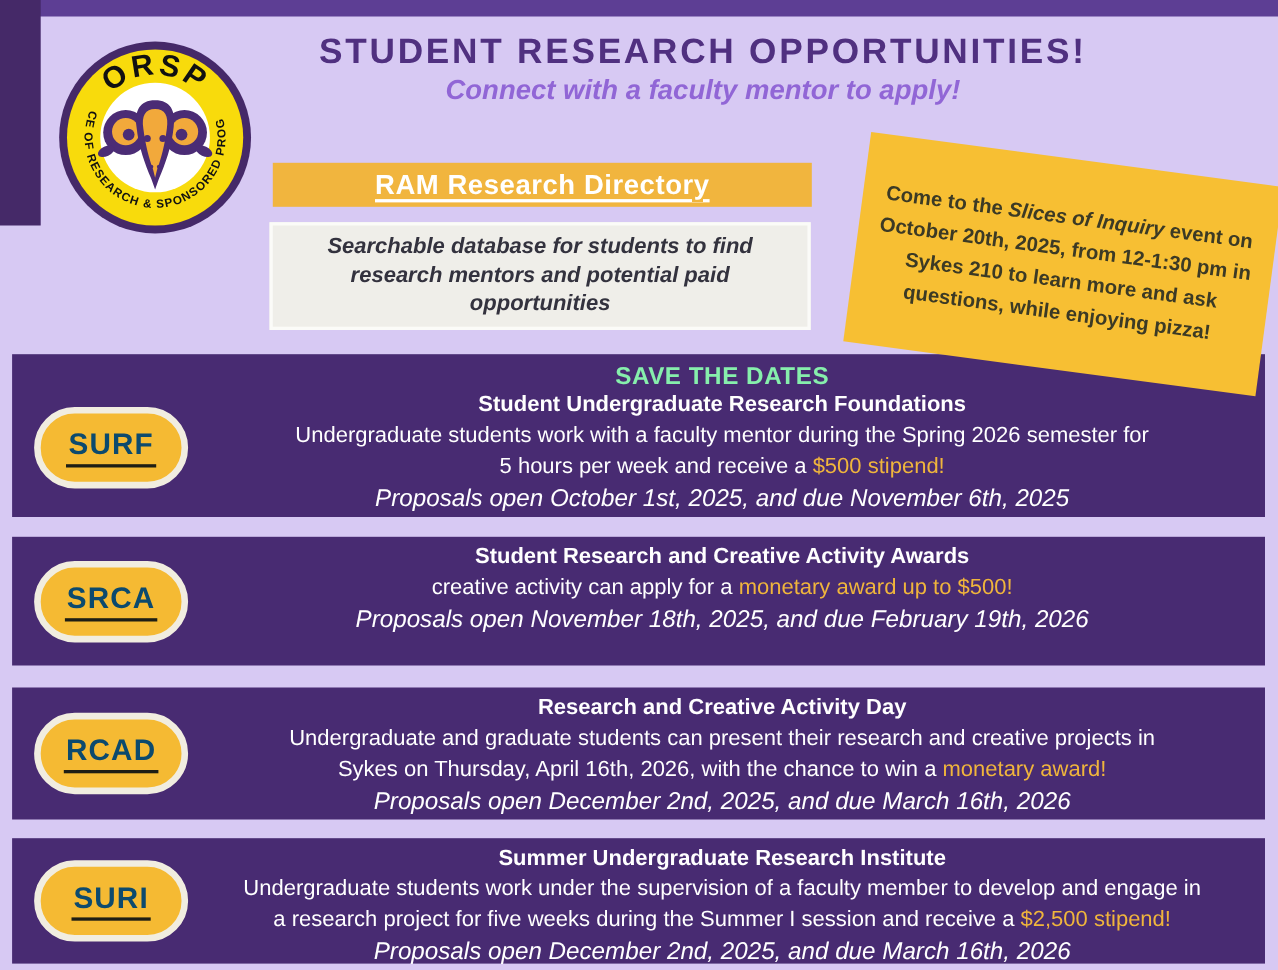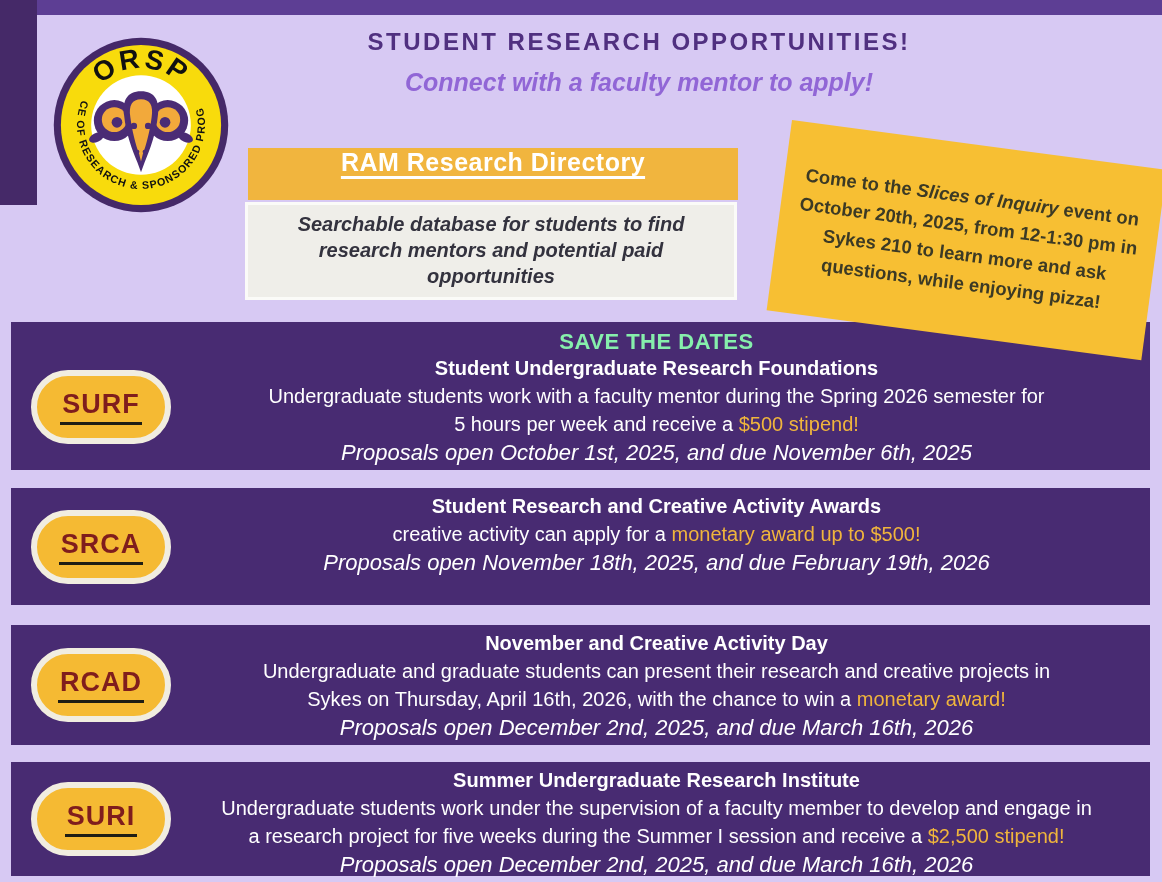--- a/index.html
+++ b/index.html
@@ -7,29 +7,29 @@
     position:relative;width:1162px;height:882px;overflow:hidden;
     background:#D7C9F3;font-family:"Liberation Sans",sans-serif;
   }
   .top-strip{position:absolute;left:0;top:0;width:100%;height:15px;background:#5D3E94;}
   .corner-bar{position:absolute;left:0;top:0;width:37px;height:205px;background:#452968;}
 
   
   .logo-wrap{position:absolute;left:52px;top:36px;width:178px;height:178px;}
   .page-title{
     position:absolute;left:230px;right:114px;top:28px;margin:0;text-align:center;
-    font-size:24px;font-weight:800;letter-spacing:2.5px;color:#503080;
+    font-size:32px;font-weight:800;letter-spacing:2.5px;color:#503080;
   }
   .page-subtitle{
     position:absolute;left:230px;right:114px;top:68px;margin:0;text-align:center;
     font-size:25px;font-style:italic;font-weight:600;color:#9166D6;
   }
   .dir-header{
-    position:absolute;left:248px;top:148px;width:490px;height:52px;background:#F1B53E;
-    display:flex;align-items:flex-start;justify-content:center;cursor:pointer;
+    position:absolute;left:248px;top:148px;width:490px;height:40px;background:#F1B53E;
+    display:flex;align-items:center;justify-content:center;cursor:pointer;
   }
   .dir-header span{
     color:#ffffff;font-size:25px;font-weight:800;letter-spacing:0.5px;
     text-decoration:underline;text-decoration-thickness:3px;text-underline-offset:5px;
   }
   .dir-desc{
     position:absolute;left:245px;top:202px;width:492px;box-sizing:border-box;
     background:#EFEEE9;border:3px solid #FBFBF8;padding:6px 10px 8px 10px;
     text-align:center;font-size:20px;line-height:26px;font-style:italic;font-weight:700;color:#33323E;
   }
@@ -50,21 +50,21 @@
   .band-srca{top:488px;height:117px;}
   .band-rcad{top:625px;height:120px;}
   .band-suri{top:762px;height:114px;}
   .pill{
     position:absolute;left:20px;top:50%;transform:translateY(-50%);
     width:128px;height:62px;background:#F5BA33;border:6px solid #F1EDE0;border-radius:37px;
     display:flex;align-items:center;justify-content:center;cursor:pointer;
   }
   .band-surf .pill{top:calc(50% + 11px);}
   .pill-label{
-    font-size:27px;font-weight:800;letter-spacing:1px;color:#7f1d1d;
+    font-size:27px;font-weight:800;letter-spacing:1px;color:#0c4a6e;
     border-bottom:3px solid #1E1E14;padding:0 2px 2px 2px;
   }
   .band-text{margin:0 10px 0 162px;text-align:center;color:#ffffff;padding-top:4px;}
   .band-surf .band-text{padding-top:8px;}
   .std-heading{font-size:22px;font-weight:800;letter-spacing:0.5px;color:#86efac;line-height:24px;}
   .ptitle{font-size:20px;font-weight:700;line-height:28px;white-space:nowrap;}
   .pline{font-size:20px;font-weight:500;line-height:28px;white-space:nowrap;}
   .pline .hl{color:#F0B53C;}
   .pdeadline{font-size:22px;font-style:italic;font-weight:500;line-height:29px;white-space:nowrap;}
 </style>
@@ -143,21 +143,21 @@
       <div class="pline"><span>creative activity can apply for a </span><span class="hl">monetary award up to $500!</span></div>
       <div class="pdeadline">Proposals open November 18th, 2025, and due February 19th, 2026</div>
     </div>
   </section>
 
   <section class="band band-rcad">
     <div class="pill">
       <span class="pill-label">RCAD</span>
     </div>
     <div class="band-text">
-      <div class="ptitle">November and Creative Activity Day</div>
+      <div class="ptitle">Research and Creative Activity Day</div>
       <div class="pline"><span>Undergraduate and graduate students can present their research and creative projects in</span></div>
       <div class="pline"><span>Sykes on Thursday, April 16th, 2026, with the chance to win a </span><span class="hl">monetary award!</span></div>
       <div class="pdeadline">Proposals open December 2nd, 2025, and due March 16th, 2026</div>
     </div>
   </section>
 
   <section class="band band-suri">
     <div class="pill">
       <span class="pill-label">SURI</span>
     </div>

